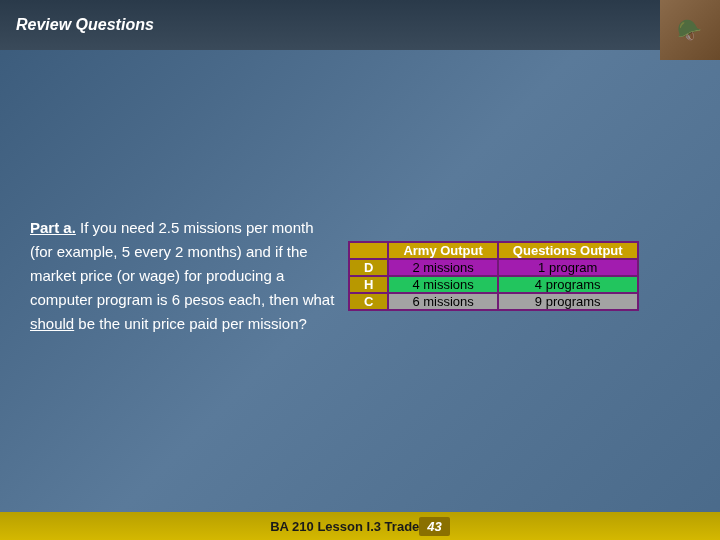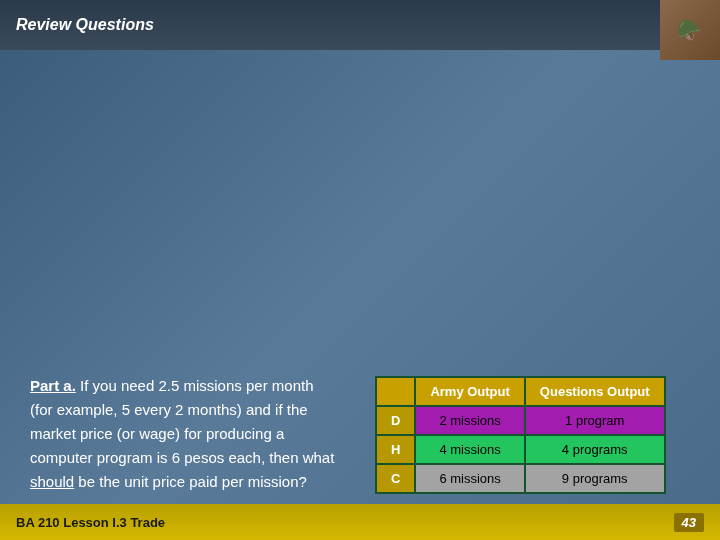--- a/index.html
+++ b/index.html
@@ -34,25 +34,25 @@
     .header-title {
       color: #ffffff;
       font-size: 16px;
       font-weight: bold;
       font-style: italic;
     }
 
     .footer-bar {
       position: absolute;
       bottom: 0; left: 0; right: 0;
-      height: 36px;
+      height: 28px;
       background: linear-gradient(to bottom, #b8a000, #d4b800);
       display: flex;
       align-items: center;
-      justify-content: space-between;
+      justify-content: center;
       padding: 0 16px;
     }
 
     .footer-label {
       color: #1a1a1a;
       font-size: 13px;
       font-weight: bold;
     }
 
     .footer-page {
@@ -66,22 +66,22 @@
       font-style: italic;
     }
 
     .content {
       position: absolute;
       top: 48px;
       left: 30px;
       right: 30px;
       bottom: 46px;
       display: flex;
-      align-items: flex-end;
-      gap: 35px;
+      align-items: center;
+      gap: 8px;
     }
 
     .question-text {
       flex: 0 0 310px;
       color: #ffffff;
       font-size: 15px;
       line-height: 1.6;
       padding-top: 10px;
     }
 
@@ -108,22 +108,22 @@
       justify-content: center;
       font-size: 20px;
     }
 
     table {
       border-collapse: collapse;
       background: #fff;
     }
 
     table th, table td {
-      border: 2px solid #14532d;
-      padding: 6px 14px;
+      border: 2px solid #701a75;
+      padding: 0 14px;
       text-align: center;
       font-size: 13px;
     }
 
     .header-row th {
       background: #c8a000;
       color: #ffffff;
       font-weight: bold;
       font-size: 13px;
     }

